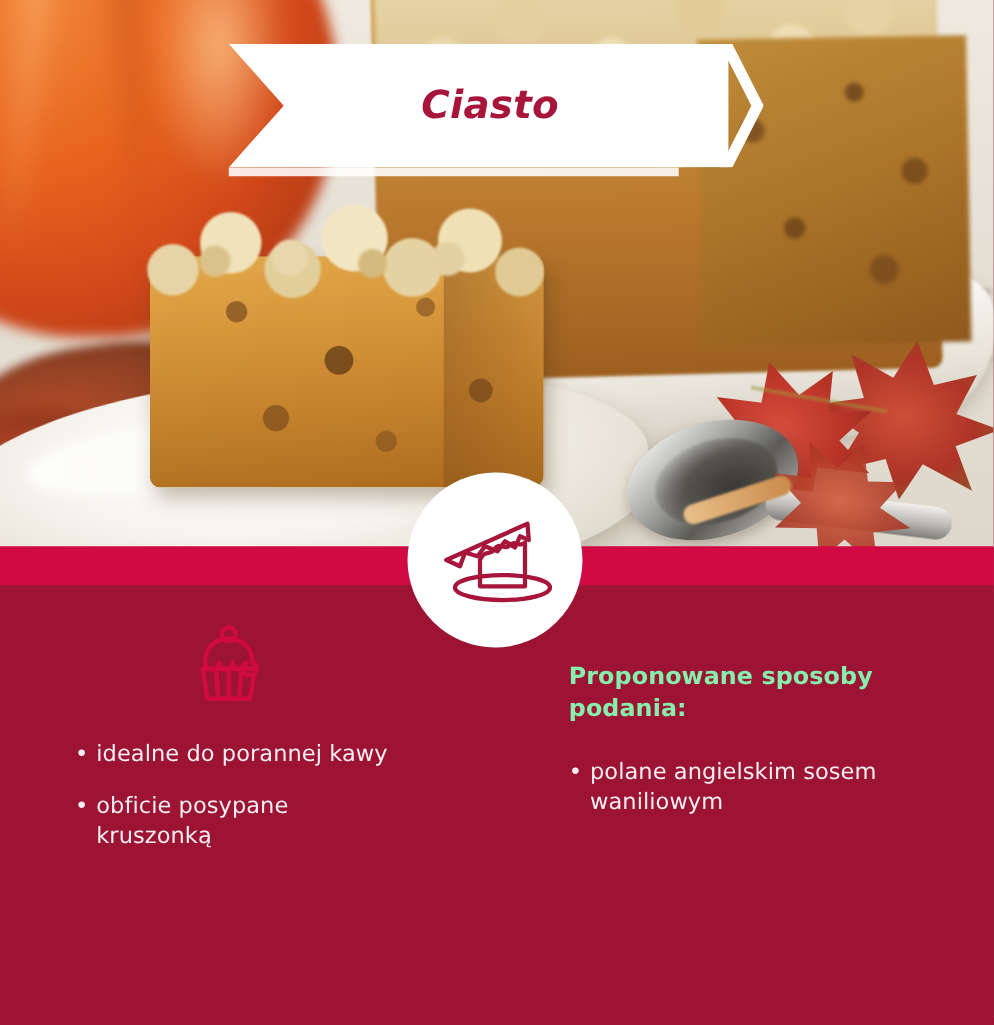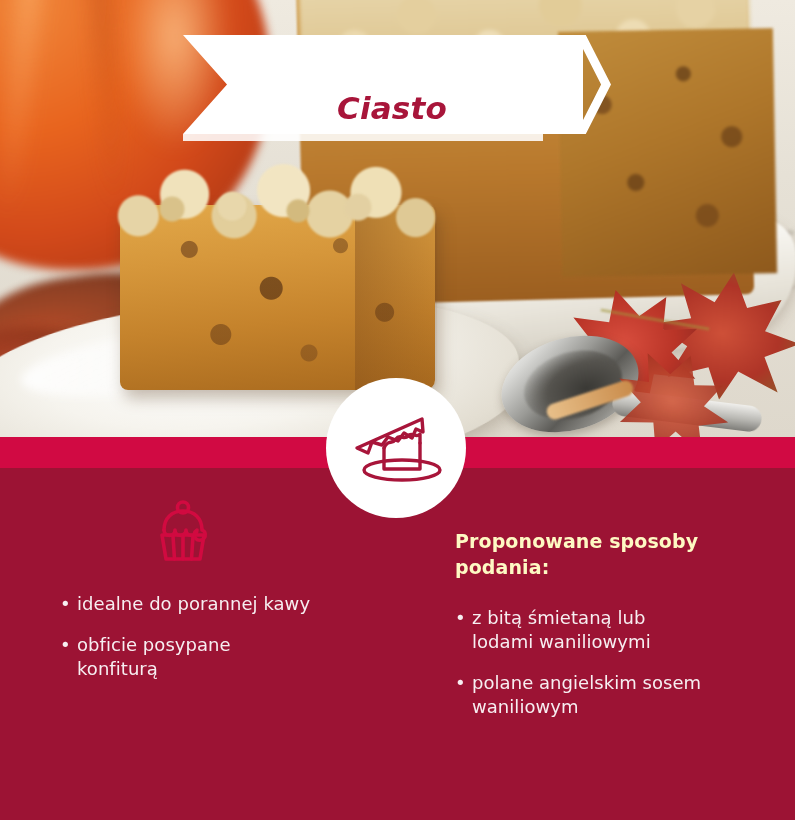--- a/index.html
+++ b/index.html
@@ -296,21 +296,20 @@
     z-index:7;
     color:#A8153A;
     font-family:"DejaVu Sans", sans-serif;
     font-weight:bold;font-style:italic;
     font-size:31px;line-height:1.12;
     letter-spacing:.2px;
     text-align:center;
     padding-left:18px;
     box-sizing:border-box;
     pointer-events:none;
-    margin-top:24px;
   }
 
   
   .band-bright{
     position:absolute;left:0;top:437px;width:795px;height:31px;
     background:#D10A43;
     z-index:3;
   }
   .band-dark{
     position:absolute;left:0;top:468px;width:795px;height:352px;
@@ -339,21 +338,21 @@
     position:absolute;left:455px;top:60px;width:320px;
   }
   .muffin-icon{
     margin-left:95px;margin-bottom:26px;
   }
   .heading{
     font-family:"DejaVu Sans", sans-serif;
     font-weight:bold;
     font-size:19px;
     line-height:1.38;
-    color:#fef9c3;
+    color:#86efac;
     margin:0 0 26px 0;
     letter-spacing:.1px;
   }
   ul.bullets{
     list-style:none;margin:0;padding:0;
   }
   ul.bullets li{
     font-family:"DejaVu Sans", sans-serif;
     font-size:18px;
     line-height:1.33;
@@ -452,29 +451,27 @@
             <path d="M9 30 a5.5 5.5 0 1 0 11 0 a5.5 5.5 0 1 0 11 0 a5.5 5.5 0 1 0 11 0 a5.5 5.5 0 1 0 5.5 0"></path>
             <path d="M7 35 L11 59 L45 59 L49 35 Z"></path>
             <path d="M18 36 L19.5 59 M28 36 L28 59 M38 36 L36.5 59"></path>
           </g>
         </svg>
       </div>
 
       <ul class="bullets">
         <li>idealne do porannej kawy</li>
         <li>obficie posypane
-konfiturą</li>
+kruszonką</li>
       </ul>
     </div>
 
     <div class="col-right">
       <div class="heading">Proponowane sposoby podania:</div>
       <ul class="bullets">
-        <li>z bitą śmietaną lub
-lodami waniliowymi</li>
         <li>polane angielskim sosem
 waniliowym</li>
       </ul>
     </div>
 
   </div>
 
 </div>
 
 </body></html>

